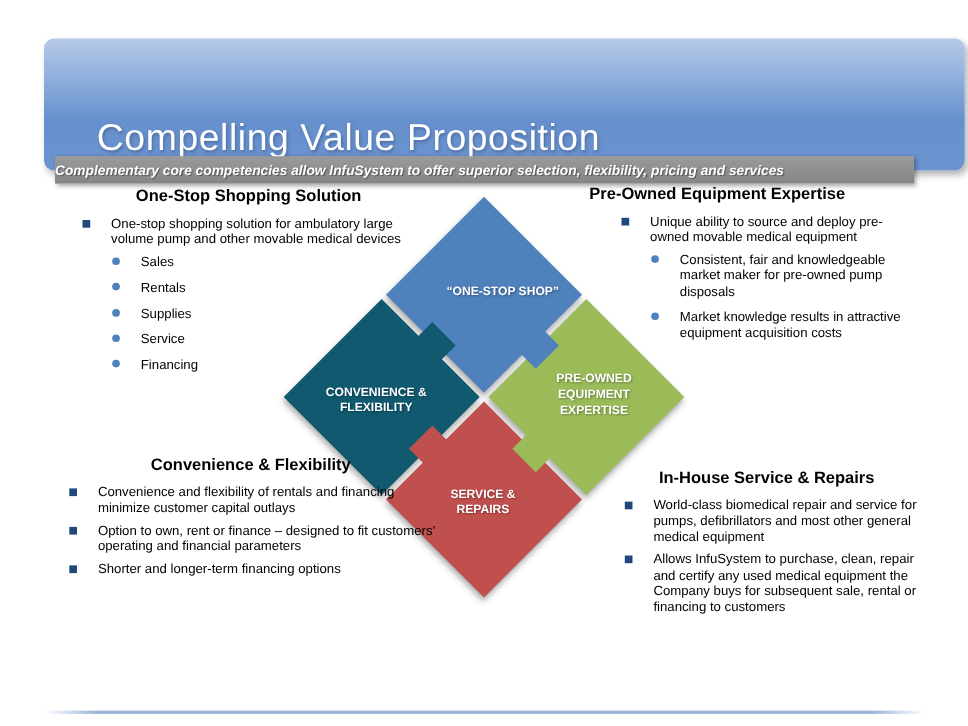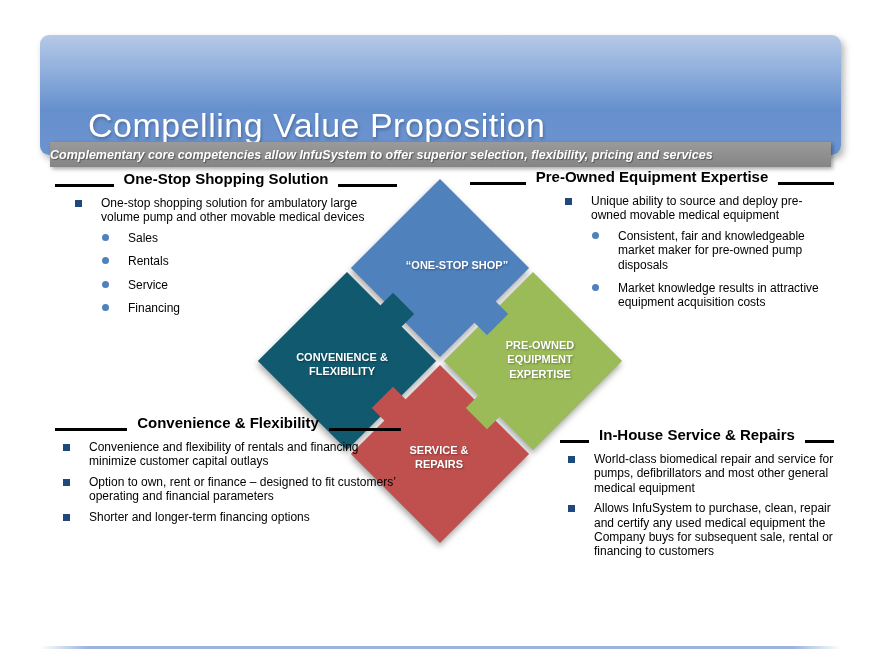--- a/index.html
+++ b/index.html
@@ -2,35 +2,35 @@
 <html><head>
 <meta charset="utf-8">
 <style>
   html,body{margin:0;padding:0;background:#fff;}
   .slide{position:relative;width:880px;height:660px;background:#ffffff;overflow:hidden;
          font-family:"Liberation Sans",sans-serif;color:#000;}
 
   
   .banner{position:absolute;left:40px;top:35px;width:801px;height:120px;border-radius:9px;
           background:linear-gradient(180deg,#b6c9e8 0%,#8fafdc 30%,#6690cd 62%,#6b93cf 100%);
-          box-shadow:3px 4px 7px rgba(0,0,0,.30);}
+          box-shadow:3px 4px 7px rgba(0,0,0,.30);padding-left:36px;}
   .banner h1{position:absolute;left:48px;bottom:10px;margin:0;color:#fff;font-size:34px;
              font-weight:400;letter-spacing:.5px;text-shadow:1px 2px 3px rgba(30,50,85,.40);}
 
   
   .subtitle-bar{position:absolute;left:50px;top:142px;width:781px;height:25px;
                 background:linear-gradient(180deg,#9a9a9a 0%,#858585 100%);
                 box-shadow:2px 2px 4px rgba(0,0,0,.35);
                 display:flex;align-items:center;justify-content:flex-start;}
   .subtitle-bar span{color:#fff;font-size:12.5px;font-weight:bold;font-style:italic;
                      text-shadow:1px 1px 1px rgba(0,0,0,.4);}
 
   
   .sec{position:absolute;z-index:6;}
-  .sec-header{display:flex;align-items:flex-end;gap:10px;margin-bottom:7px;}
+  .sec-header{display:flex;align-items:center;margin-bottom:7px;flex-direction:column;}
   .sec-header .rule{flex:1;height:3px;background:#000;}
   .sec-title{font-size:15px;font-weight:bold;white-space:nowrap;}
   .sec-tl{left:55px;top:170px;width:342px;}
   .sec-tr{left:470px;top:168px;width:364px;}
   .sec-bl{left:55px;top:414px;width:346px;}
   .sec-br{left:560px;top:426px;width:274px;}
 
   .bullets{list-style:none;margin:0;padding:2px 0 0 20px;}
   .sec-tr .bullets{padding-left:95px;}
   .sec-bl .bullets{padding-left:8px;}
@@ -95,20 +95,24 @@
       <li class="b l2">
         <span class="marker"></span>
         <span>Sales</span>
       </li>
       <li class="b l2">
         <span class="marker"></span>
         <span>Rentals</span>
       </li>
       <li class="b l2">
         <span class="marker"></span>
+        <span>Supplies</span>
+      </li>
+      <li class="b l2">
+        <span class="marker"></span>
         <span>Service</span>
       </li>
       <li class="b l2">
         <span class="marker"></span>
         <span>Financing</span>
       </li>
     </ul>
   </section>
 
   <section class="sec sec-tr">

